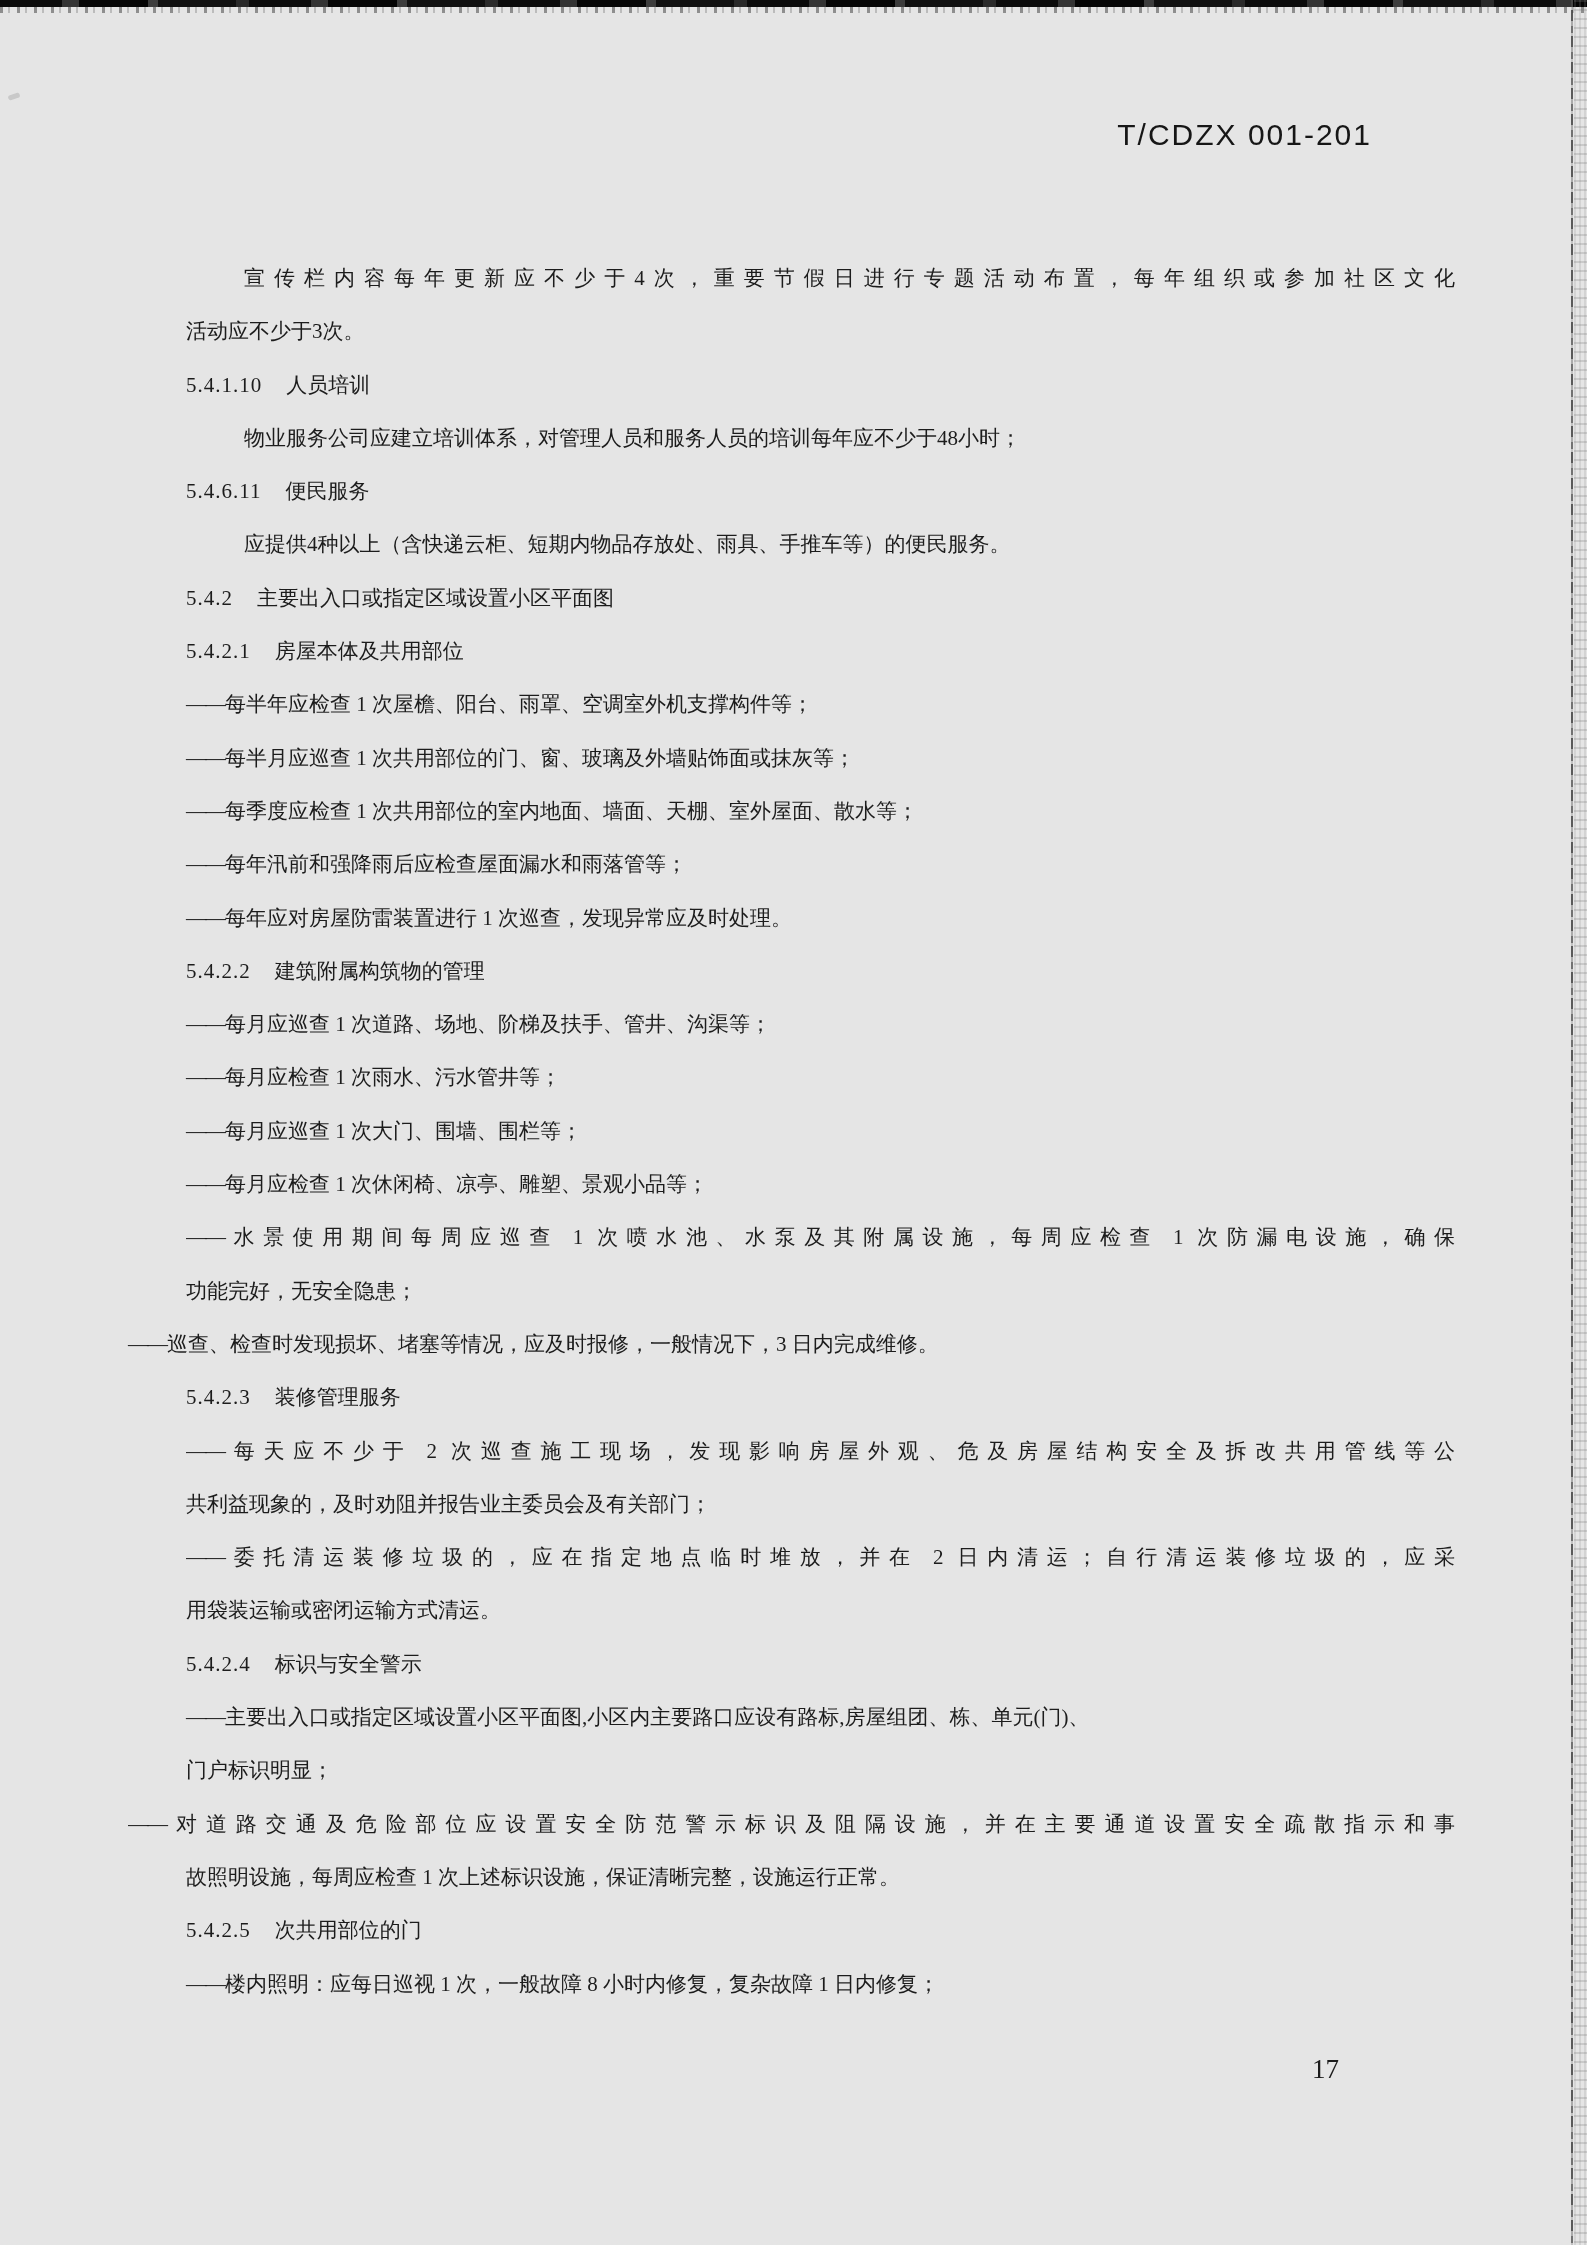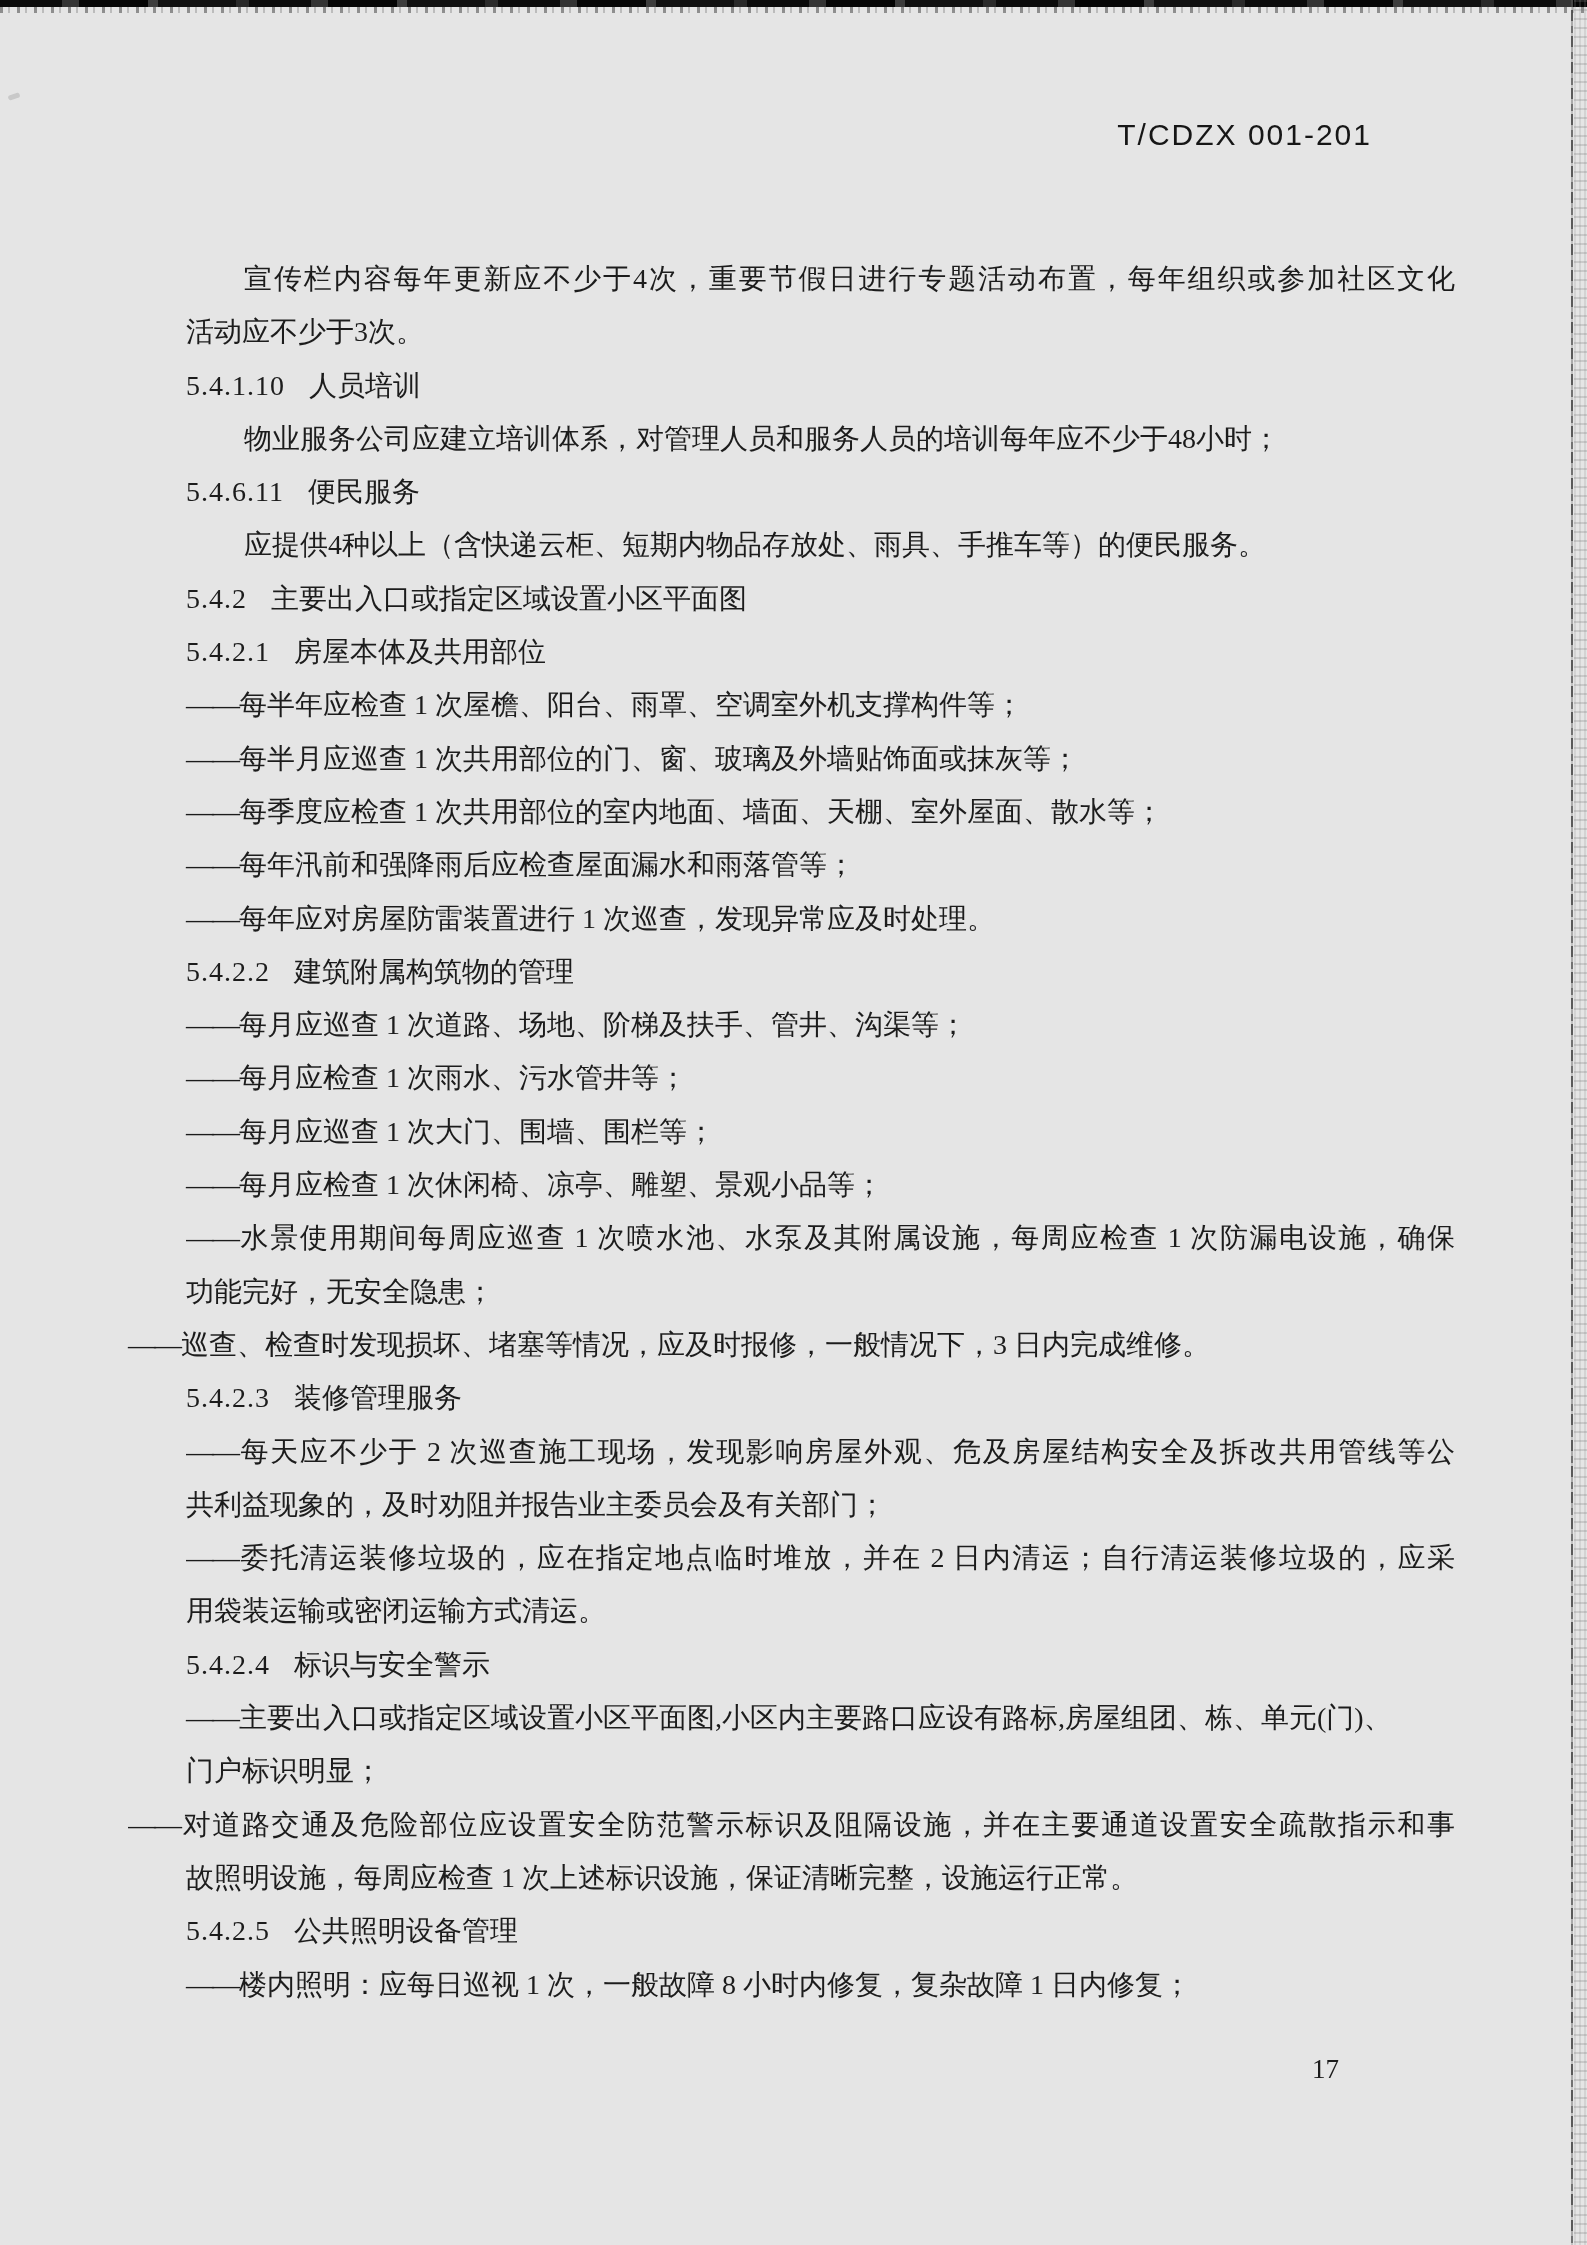--- a/index.html
+++ b/index.html
@@ -56,21 +56,21 @@
   .page-number {
     position: absolute; top: 2054px; left: 1312px;
     font-size: 27px; color: #1c1c1c;
   }
   
   .content {
     position: absolute; left: 186px; top: 252px; width: 1269px;
   }
   .line {
     height: 53.3px; line-height: 53.3px;
-    font-size: 28px;
+    font-size: 21px;
     white-space: nowrap;
     overflow: visible;
   }
   .line.justify {
     white-space: normal;
     text-align: justify;
     text-align-last: justify;
     text-justify: inter-character;
     overflow: hidden;
   }
@@ -118,18 +118,18 @@
       <div class="line heading"><span class="heading-number">5.4.2.3</span><span class="heading-title">装修管理服务</span></div>
       <div class="line dash justify"><span class="dash-glyph">——</span><span>每天应不少于 2 次巡查施工现场，发现影响房屋外观、危及房屋结构安全及拆改共用管线等公</span></div>
       <div class="line para-cont"><span>共利益现象的，及时劝阻并报告业主委员会及有关部门；</span></div>
       <div class="line dash justify"><span class="dash-glyph">——</span><span>委托清运装修垃圾的，应在指定地点临时堆放，并在 2 日内清运；自行清运装修垃圾的，应采</span></div>
       <div class="line para-cont"><span>用袋装运输或密闭运输方式清运。</span></div>
       <div class="line heading"><span class="heading-number">5.4.2.4</span><span class="heading-title">标识与安全警示</span></div>
       <div class="line dash"><span class="dash-glyph">——</span><span>主要出入口或指定区域设置小区平面图,小区内主要路口应设有路标,房屋组团、栋、单元(门)、</span></div>
       <div class="line para-cont"><span>门户标识明显；</span></div>
       <div class="line dash-out justify"><span class="dash-glyph">——</span><span>对道路交通及危险部位应设置安全防范警示标识及阻隔设施，并在主要通道设置安全疏散指示和事</span></div>
       <div class="line para-cont"><span>故照明设施，每周应检查 1 次上述标识设施，保证清晰完整，设施运行正常。</span></div>
-      <div class="line heading"><span class="heading-number">5.4.2.5</span><span class="heading-title">公共照明设备管理</span></div>
+      <div class="line heading"><span class="heading-number">5.4.2.5</span><span class="heading-title">次共用部位的门</span></div>
       <div class="line dash"><span class="dash-glyph">——</span><span>楼内照明：应每日巡视 1 次，一般故障 8 小时内修复，复杂故障 1 日内修复；</span></div>
     </div>
 
   <div class="page-number">17</div>
 </div>
 
 </body></html>

